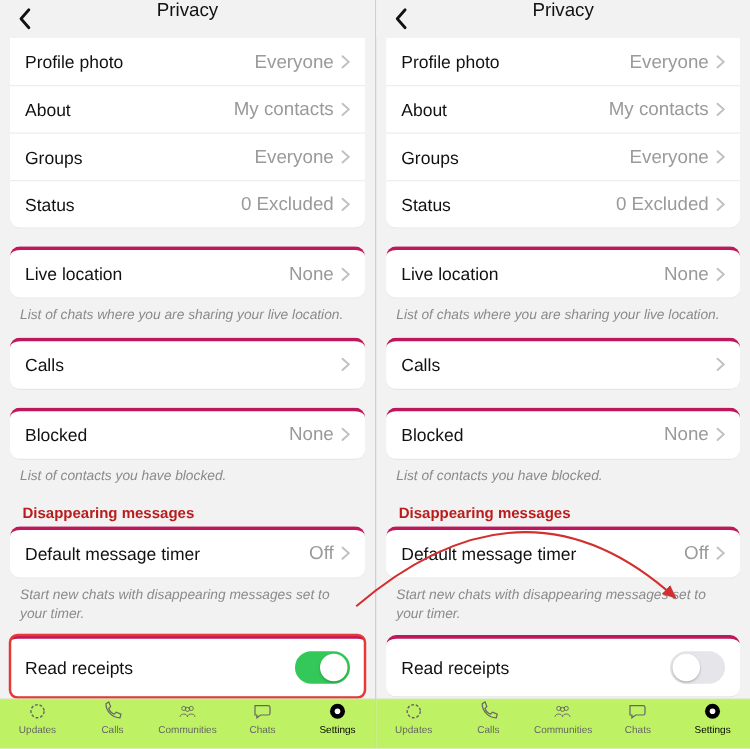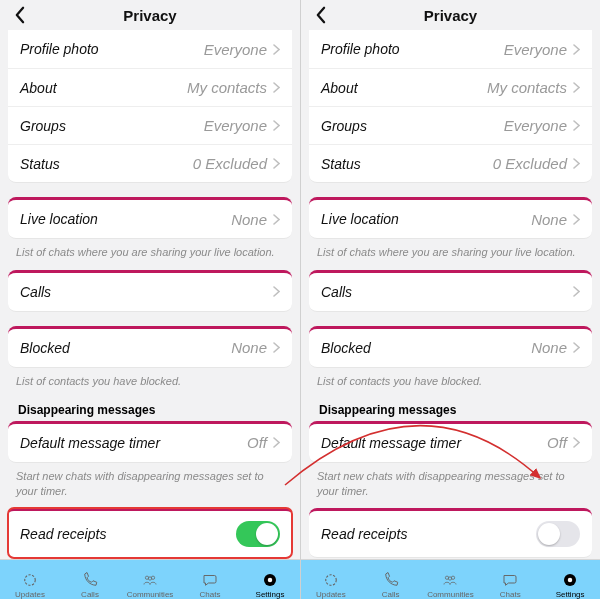--- a/index.html
+++ b/index.html
@@ -1,40 +1,40 @@
 <!DOCTYPE html>
 <html><head>
 <meta charset="utf-8">
 <style>
   * { box-sizing: border-box; margin: 0; padding: 0; }
   html, body { width: 600px; height: 599px; overflow: hidden; font-family: -apple-system, "Helvetica Neue", Arial, sans-serif; background: #fff; }
   .wrap { display: flex; width: 600px; height: 599px; position: relative; }
   .pane { width: 300px; height: 599px; background: #f2f2f3; display: flex; flex-direction: column; position: relative; }
   .pane + .pane { border-left: 1px solid #d0d0d0; }
-  .header { height: 30px; display: flex; align-items: center; justify-content: center; position: relative; background: #f2f2f3; font-size: 15px; font-weight: 700; color: #111; }
+  .header { height: 30px; display: flex; justify-content: center; position: relative; background: #f2f2f3; font-size: 15px; font-weight: 400; color: #111; }
   .back { position: absolute; left: 8px; top: 4px; width: 22px; height: 22px; display: flex; align-items: center; justify-content: center; }
   .content { flex: 1; overflow: hidden; }
   .group { background: #fff; border-top: 3px solid #be185d; border-bottom: 1px solid #e6e6e6; margin: 0 8px; border-radius: 8px; }
   .group.first { border-top: none; margin-top: 0; border-top-left-radius: 0; border-top-right-radius: 0;}
-  .row { display: flex; align-items: center; justify-content: flex-end; padding: 10px 12px; font-size: 14px; color: #111; border-top: 1px solid #eee; min-height: 38px; font-style: italic; }
+  .row { display: flex; align-items: center; justify-content: flex-end; padding: 10px 12px; font-size: 14px; color: #111; border-top: 1px solid #eee; min-height: 38px; }
   .row:first-child { border-top: none; }
   .row .label { flex: 1; }
   .row .value { color: #9a9a9a; font-size: 15px; }
   .chev { margin-left: 6px; display: flex; align-items: center; }
   .footer-note { font-size: 11px; color: #8a8a8a; padding: 6px 18px 10px 16px; line-height: 1.35; font-style: italic; }
-  .section-title { font-size: 12px; font-weight: 600; color: #000000; padding: 4px 18px 4px 18px; }
+  .section-title { font-size: 12px; font-weight: 600; color: #b91c1c; padding: 4px 18px 4px 18px; }
   .spacer { height: 14px; }
   .toggle { width: 44px; height: 26px; border-radius: 13px; position: relative; }
   .toggle .knob { position: absolute; width: 22px; height: 22px; background: #fff; border-radius: 50%; top: 2px; box-shadow: 0 1px 2px rgba(0,0,0,.25); }
   .toggle.on { background: #34c759; }
   .toggle.on .knob { right: 2px; }
   .toggle.off { background: #e5e5ea; }
   .toggle.off .knob { left: 2px; }
   .highlight { outline: 2px solid #e53935; outline-offset: -1px; border-radius: 6px; }
-  .tabbar { height: 40px; border-top: 1px solid #d6d6d6; background: #7dd3fc; display: flex; justify-content: space-around; align-items: flex-end; }
+  .tabbar { height: 40px; border-top: 1px solid #d6d6d6; background: #bef264; display: flex; justify-content: space-around; align-items: flex-start; }
   .tab { display: flex; flex-direction: column; align-items: center; font-size: 8px; color: #666; gap: 1px; width: 56px; }
   .tab.active { color: #000; }
   .tab svg { width: 20px; height: 18px; }
   
   .arrow-overlay { position: absolute; top: 0; left: 0; width: 600px; height: 599px; pointer-events: none; }
 </style>
 </head>
 <body>
 
 <div class="wrap">

